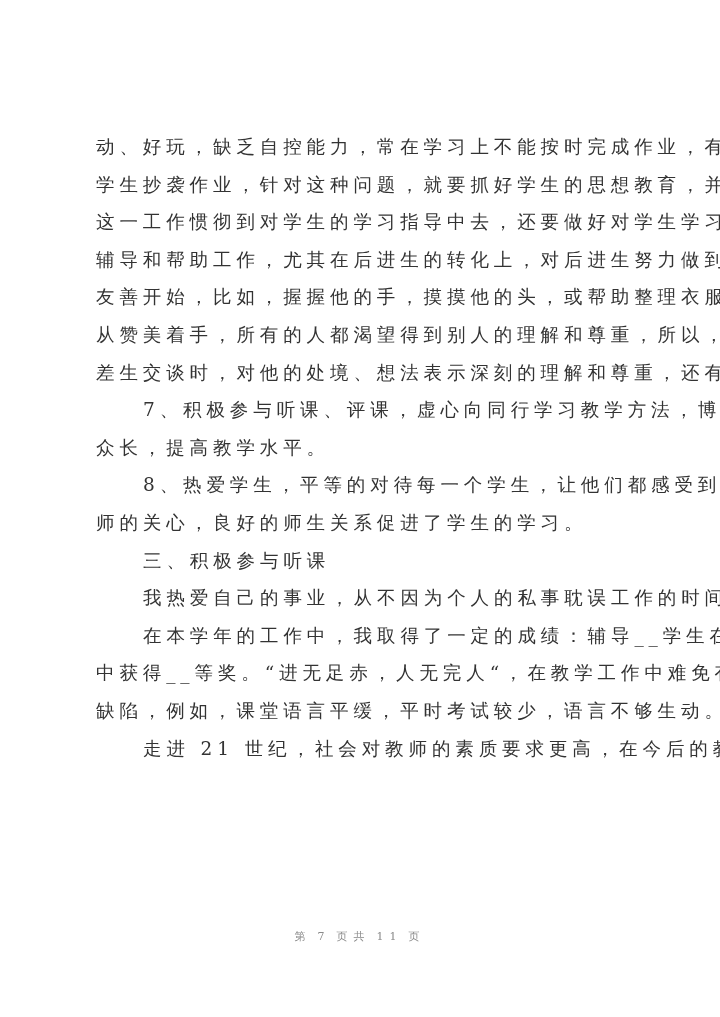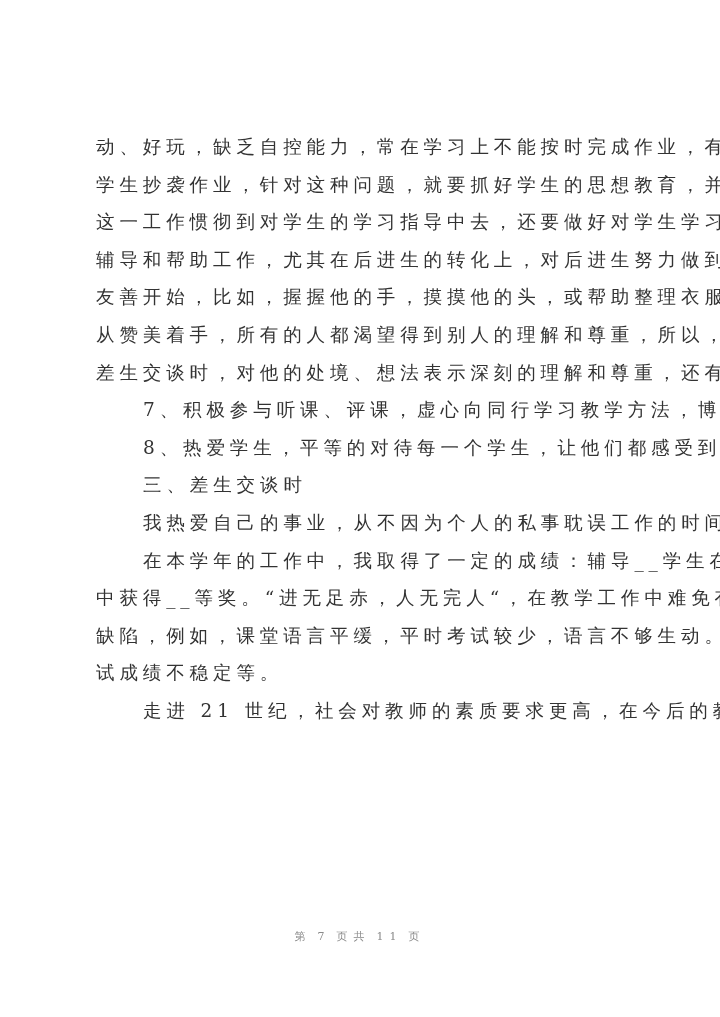--- a/index.html
+++ b/index.html
@@ -57,26 +57,27 @@
 <div class="page">
   <div class="body-text">
     <div class="line">动、好玩，缺乏自控能力，常在学习上不能按时完成作业，有的</div>
     <div class="line">学生抄袭作业，针对这种问题，就要抓好学生的思想教育，并使</div>
     <div class="line">这一工作惯彻到对学生的学习指导中去，还要做好对学生学习的</div>
     <div class="line">辅导和帮助工作，尤其在后进生的转化上，对后进生努力做到从</div>
     <div class="line">友善开始，比如，握握他的手，摸摸他的头，或帮助整理衣服。</div>
     <div class="line">从赞美着手，所有的人都渴望得到别人的理解和尊重，所以，和</div>
     <div class="line">差生交谈时，对他的处境、想法表示深刻的理解和尊重，还有在</div>
     <div class="line indent">7、积极参与听课、评课，虚心向同行学习教学方法，博采</div>
+    <div class="line">众长，提高教学水平。</div>
     <div class="line indent">8、热爱学生，平等的对待每一个学生，让他们都感受到老</div>
-    <div class="line indent">三、差生交谈时</div>
+    <div class="line">师的关心，良好的师生关系促进了学生的学习。</div>
+    <div class="line indent">三、积极参与听课</div>
     <div class="line indent">我热爱自己的事业，从不因为个人的私事耽误工作的时间。</div>
     <div class="line indent">在本学年的工作中，我取得了一定的成绩：辅导__学生在__</div>
     <div class="line">中获得__等奖。“进无足赤，人无完人“，在教学工作中难免有</div>
     <div class="line">缺陷，例如，课堂语言平缓，平时考试较少，语言不够生动。考</div>
-    <div class="line">试成绩不稳定等。</div>
     <div class="line indent">走进 21 世纪，社会对教师的素质要求更高，在今后的教育</div>
   </div>
 
   <div class="footer">
     <span>第</span><span>7</span><span>页共</span><span>11</span><span>页</span>
   </div>
 </div>
 
 </body></html>

